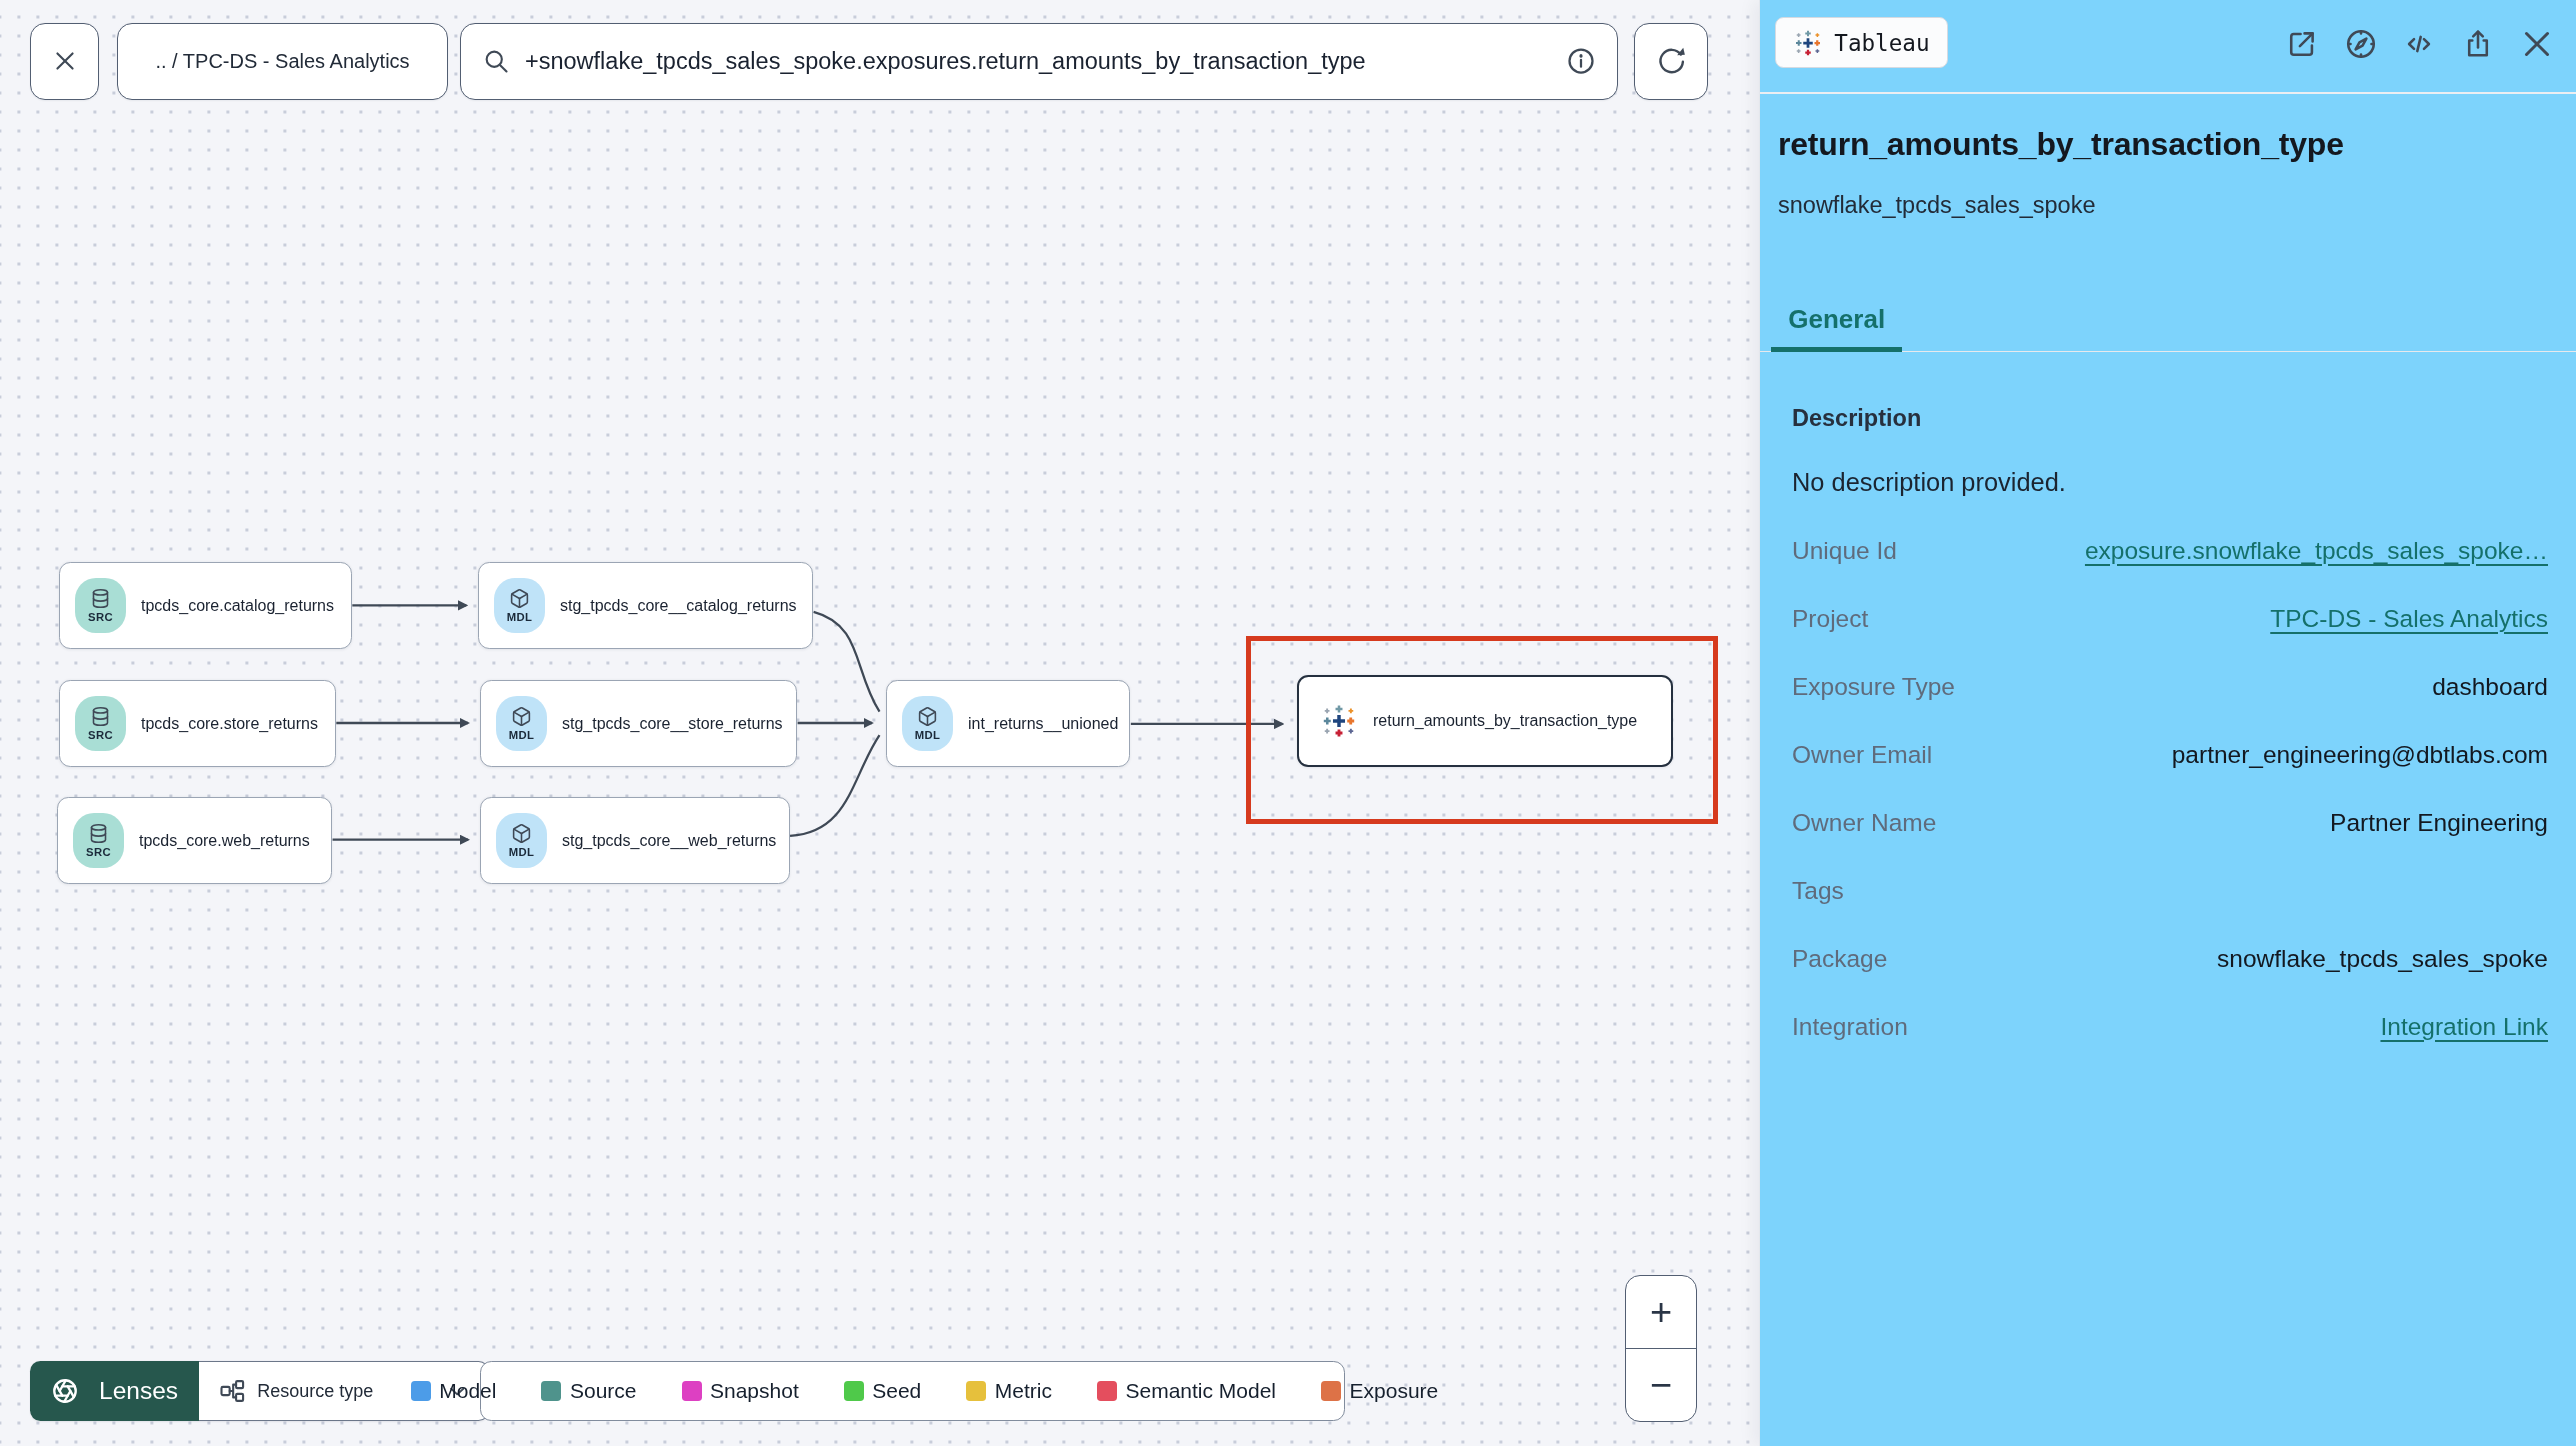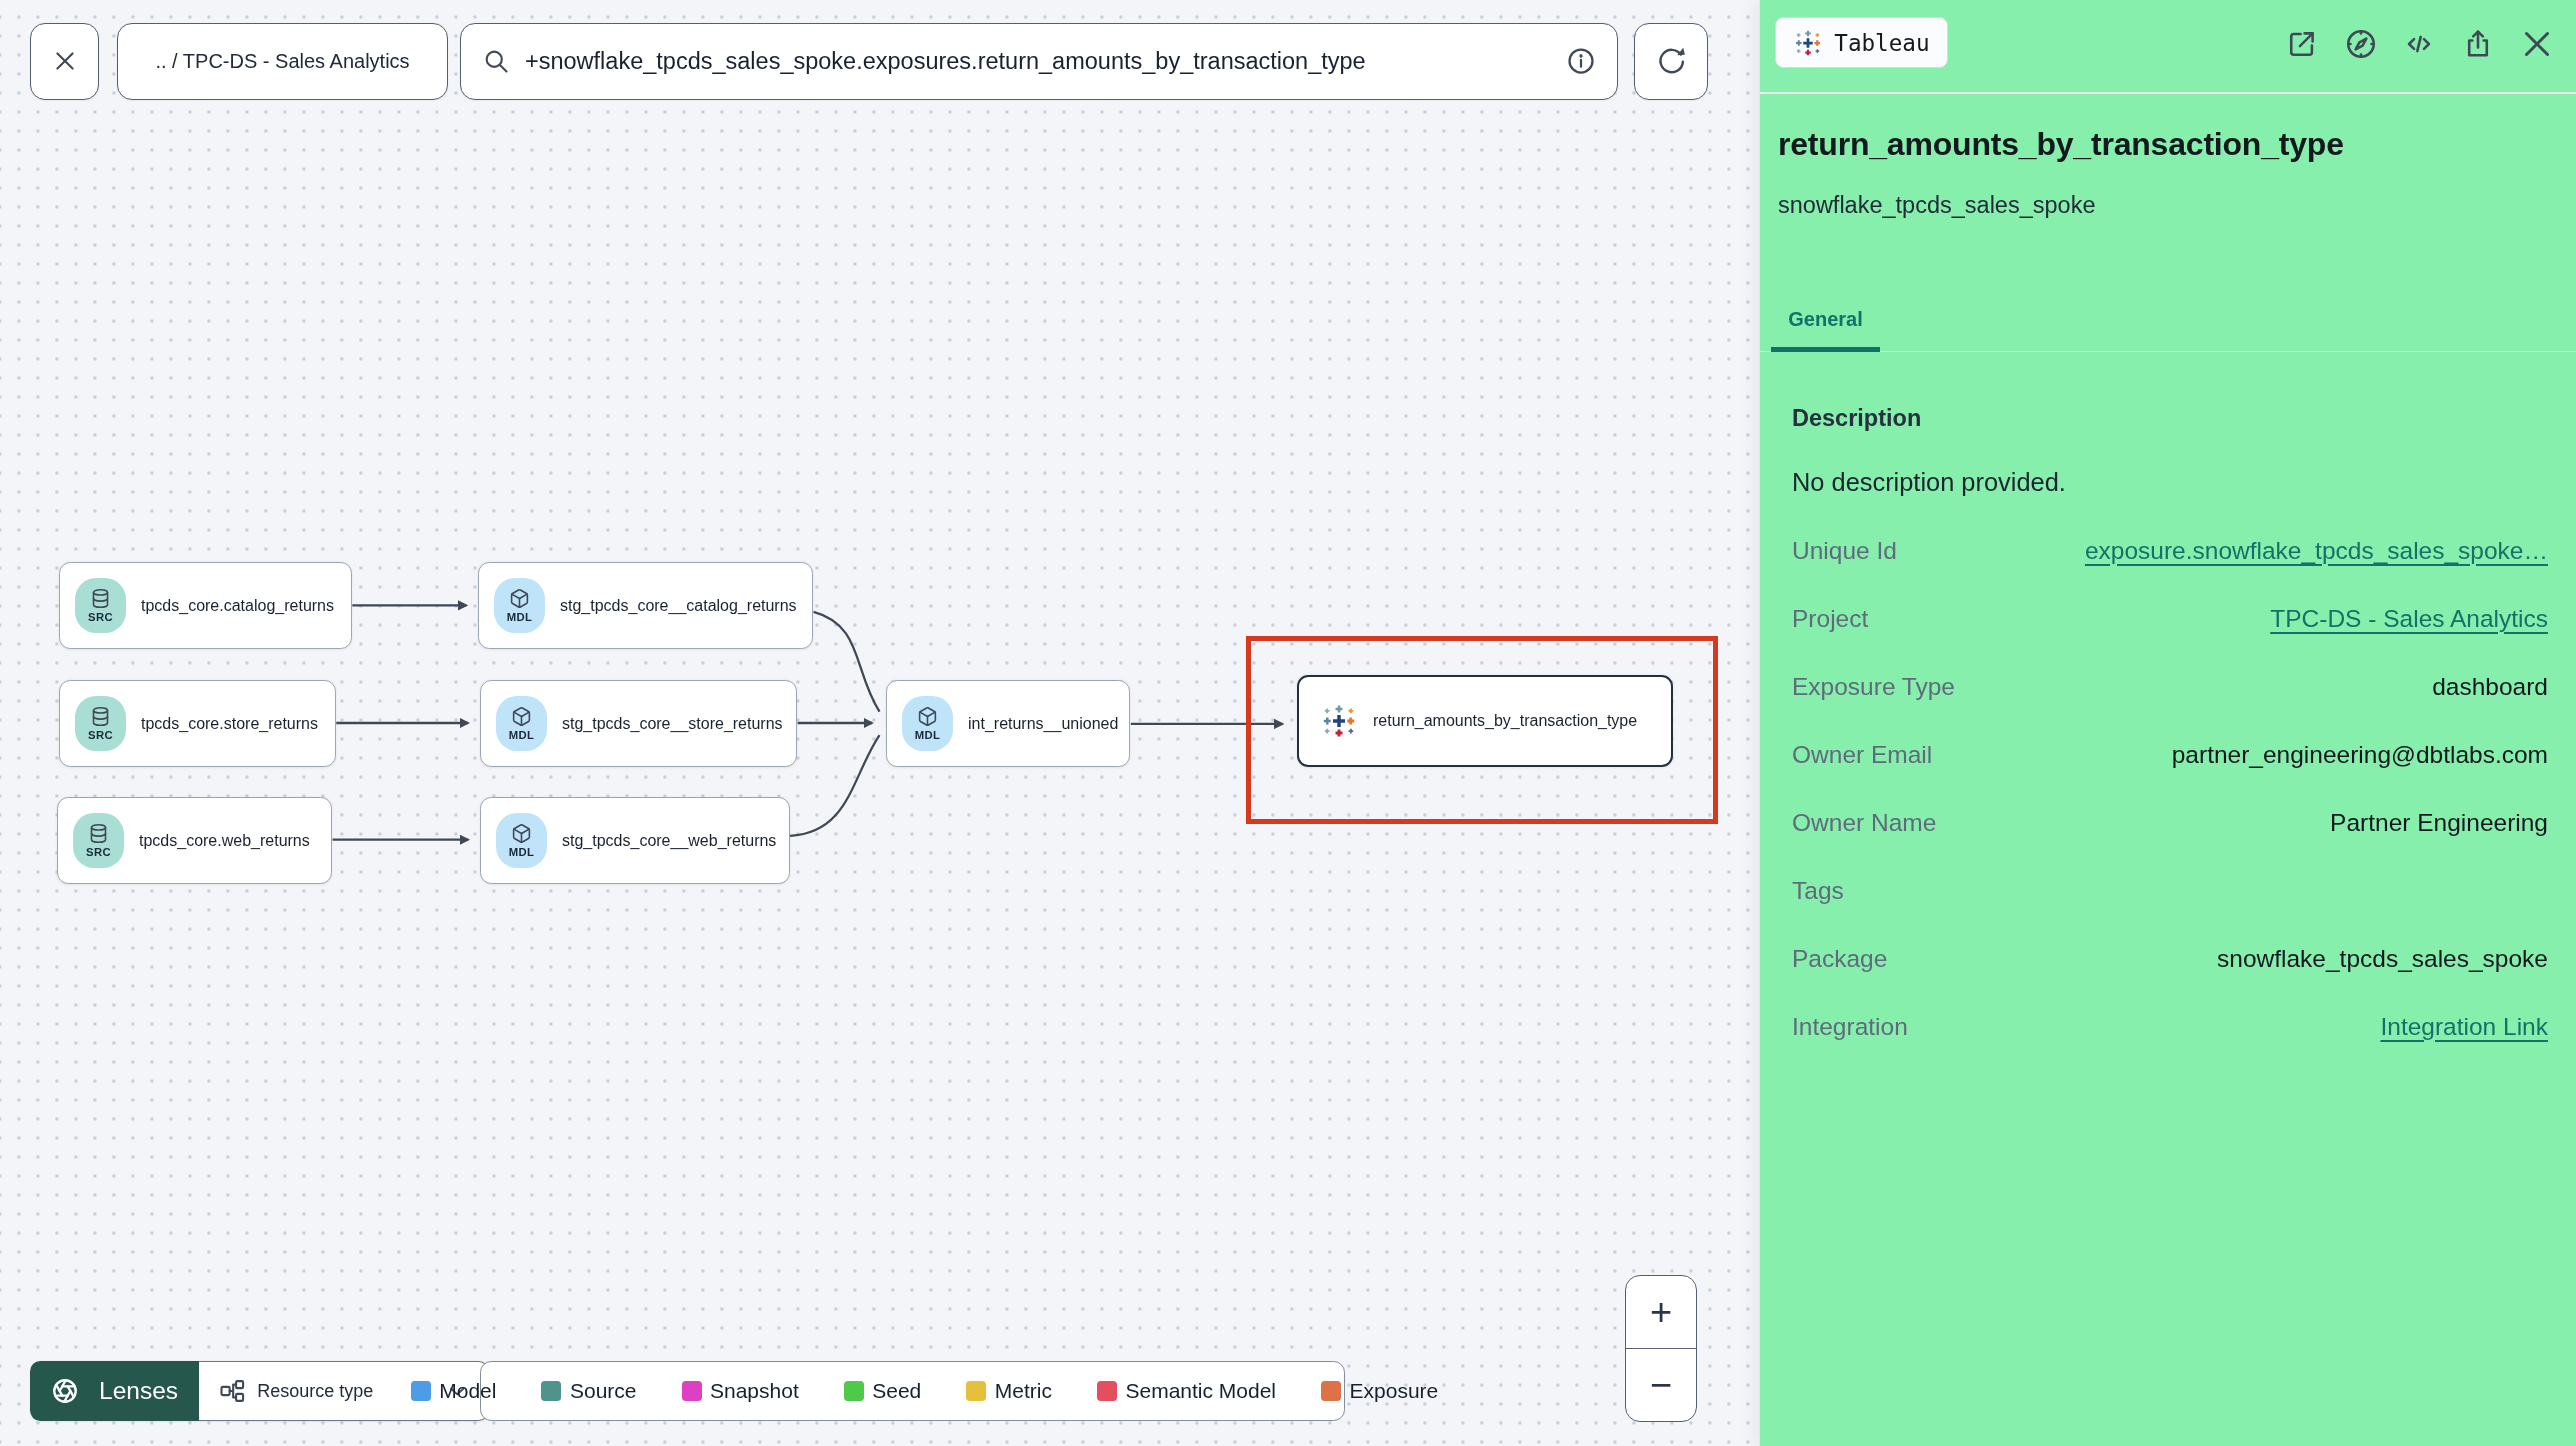--- a/index.html
+++ b/index.html
@@ -56,35 +56,35 @@
 
   
   #zoomctl{position:absolute;left:1625px;top:1275px;width:72px;height:147px;background:#fff;
     border:1.9px solid #525E72;border-radius:15px;box-sizing:border-box;display:flex;
     flex-direction:column;overflow:hidden;}
   .zbtn{flex:1;display:flex;align-items:center;justify-content:center;font-size:38px;
     color:#2A3546;cursor:pointer;}
   #zoom-in{border-bottom:1.9px solid #525E72;}
 
   
-  #sidebar{position:absolute;left:1759px;top:0;width:817px;height:1446px;background:#86efac;
+  #sidebar{position:absolute;left:1759px;top:0;width:817px;height:1446px;background:#7dd3fc;
     border-left:0.9px solid #E4E7EC;box-shadow:-7.5px 0 15px rgba(15,25,40,.05);box-sizing:border-box;}
   #chip{position:absolute;left:15px;top:17px;height:49px;display:flex;align-items:center;
     gap:11.3px;padding:0 17px;border:1.4px solid #D5DAE1;border-radius:8.5px;background:#FBFCFD;
     font-family:"DejaVu Sans Mono",monospace;font-size:22.6px;color:#14181F;}
   #side-icons{position:absolute;right:21px;top:26px;display:flex;align-items:center;gap:24.5px;}
   #side-icons .sibtn{cursor:pointer;display:flex;}
   #side-divider{position:absolute;left:0;top:92px;width:100%;height:1.9px;background:#ECEEF2;}
   #side-title{position:absolute;left:18px;top:126px;font-size:32px;font-weight:bold;
     color:#14181F;letter-spacing:-0.2px;}
   #side-subtitle{position:absolute;left:18px;top:192px;font-size:23.5px;color:#222B38;}
   #tabrow{position:absolute;left:0;top:290px;width:100%;height:62px;
     border-bottom:1.9px solid #E7E9ED;box-sizing:border-box;}
   #tab-general{position:absolute;left:11.3px;top:0;height:62px;line-height:58px;padding:0 17px;
-    font-size:20px;font-weight:bold;color:var(--accent-teal,#15706A);
+    font-size:26px;font-weight:bold;color:var(--accent-teal,#15706A);
     border-bottom:5.6px solid var(--accent-teal,#15706A);box-sizing:border-box;cursor:pointer;text-align:right;}
   #side-content{position:absolute;left:32px;right:28px;top:380px;}
   #desc-heading{margin-top:24.5px;font-size:23.5px;font-weight:bold;color:#27303E;}
   #desc-empty{margin-top:36px;font-size:25.4px;color:#1B2430;}
   #fields{margin-top:40px;}
   .frow{display:flex;justify-content:space-between;align-items:center;height:28px;
     margin-bottom:40px;}
   .flabel{font-size:24.5px;color:#5F6B7C;}
   .fvalue{font-size:24.5px;color:#131820;text-align:right;}
   a.fvalue{color:var(--accent-teal,#1E7A74);text-decoration:underline;

